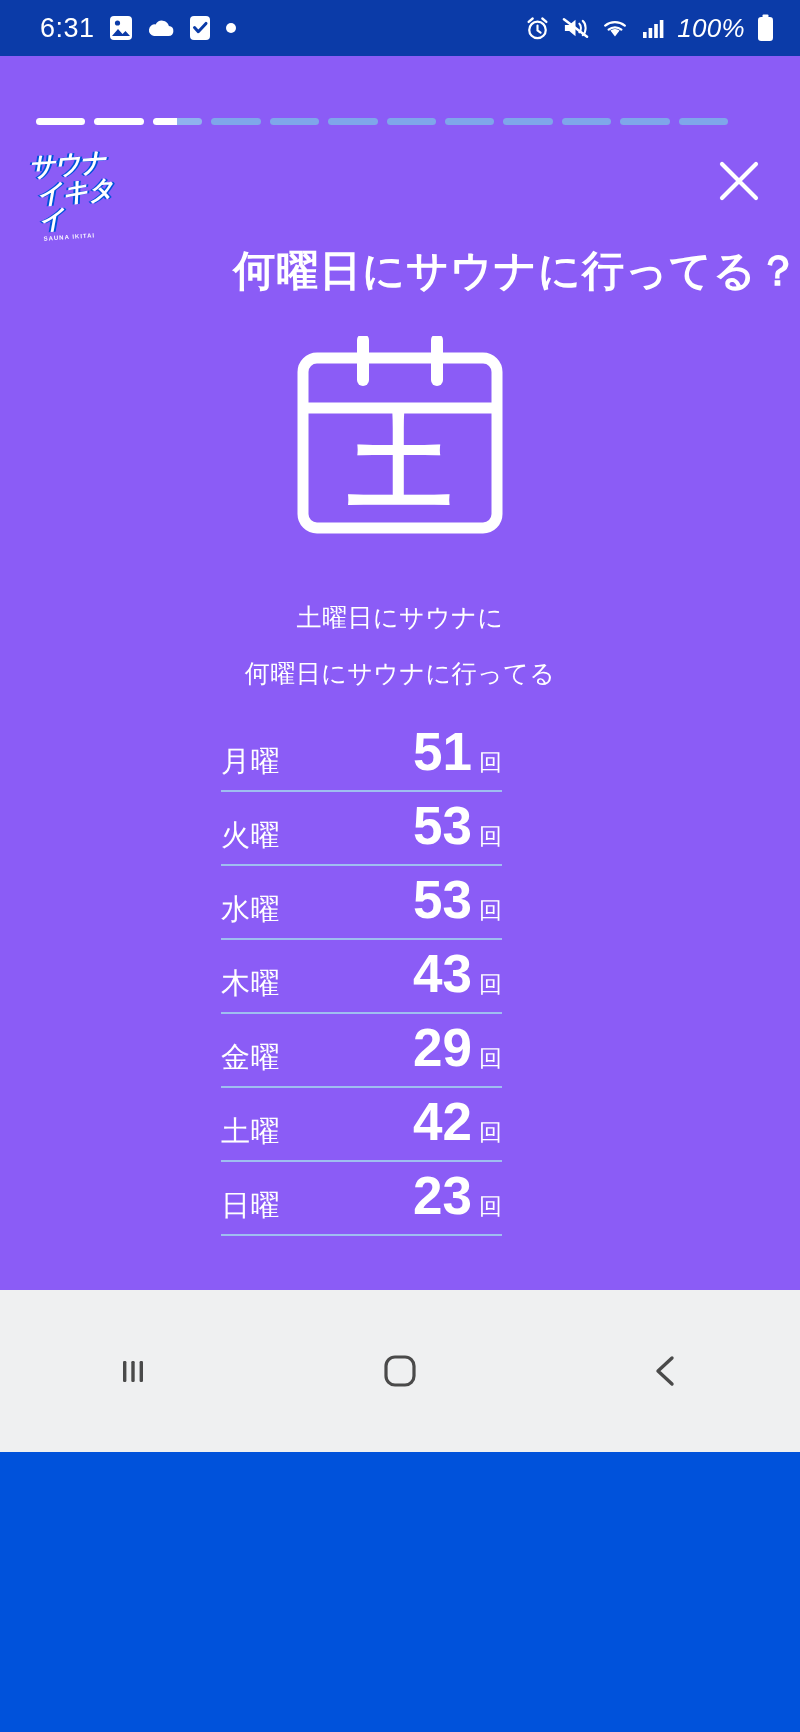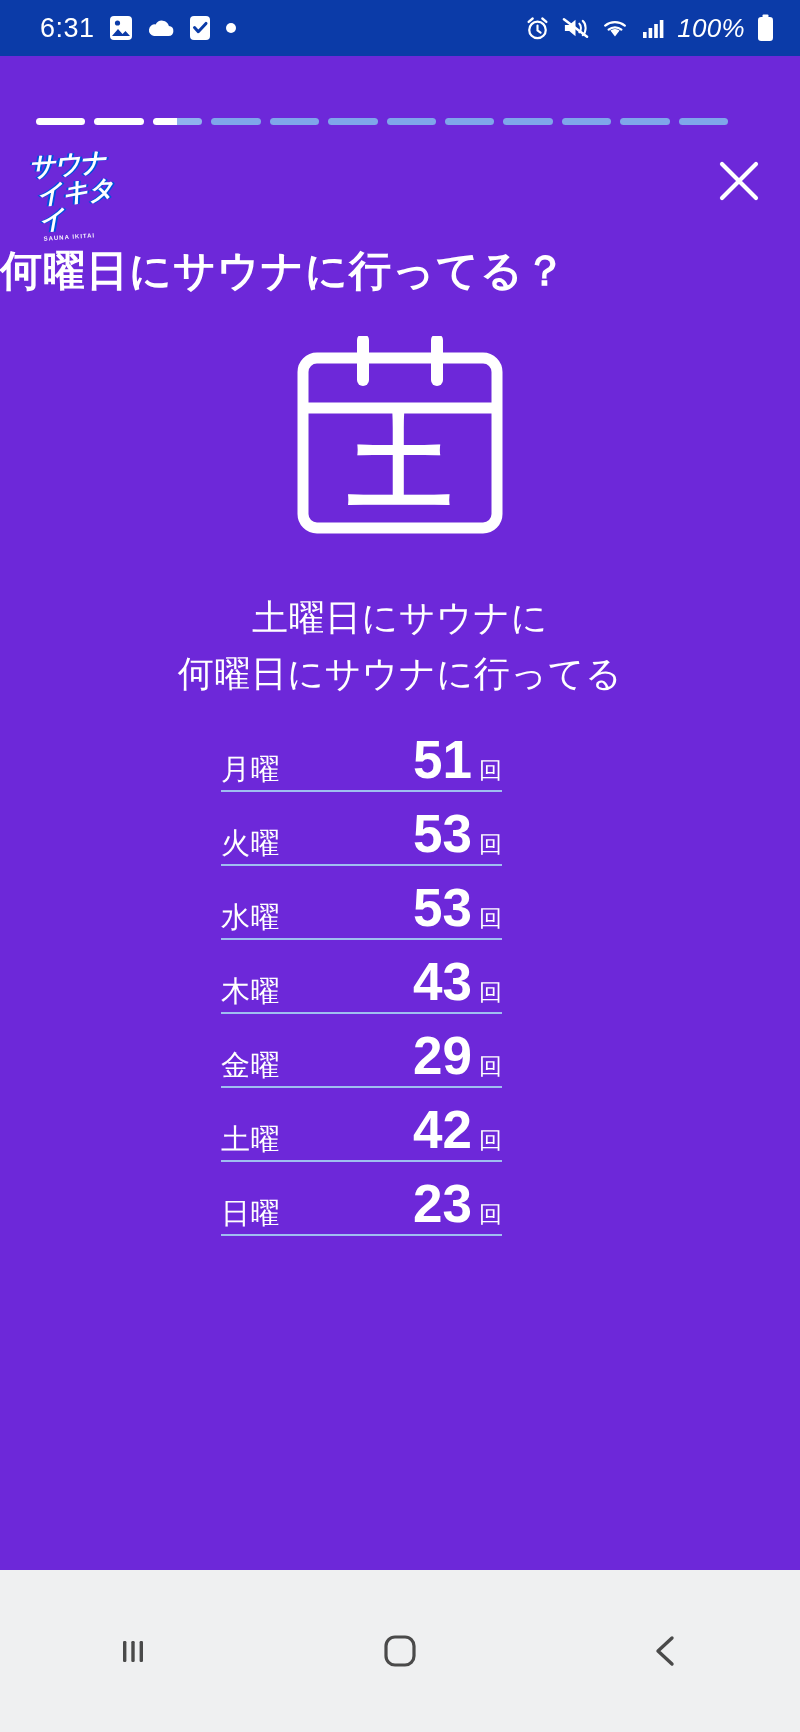--- a/index.html
+++ b/index.html
@@ -2,21 +2,21 @@
 <html><head>
 <meta charset="utf-8">
 <style>
   * { margin:0; padding:0; box-sizing:border-box; }
   html, body {
     width: 800px; height: 1732px;
     background: #0052DB;
     font-family: "Liberation Sans", "DejaVu Sans", sans-serif;
     overflow: hidden;
   }
-  #app { position: relative; width: 800px; height: 1732px; background:#6d28d9; }
+  #app { position: relative; width: 800px; height: 1452px; background:#8b5cf6; }
 
   
   .statusbar {
     position:absolute; top:0; left:0; width:800px; height:56px;
     background:#0B3BA8;
     display:flex; align-items:center;
     padding: 0 26px 0 40px;
     color:#fff;
   }
   .sb-left { display:flex; align-items:center; gap:14px; }
@@ -59,21 +59,21 @@
   .close-btn {
     position:absolute; right:30px; top:150px;
     width:62px; height:62px;
     display:flex; align-items:center; justify-content:center;
     cursor:pointer;
   }
 
   
   .title {
     position:absolute; top:243px; left:0; width:800px;
-    text-align:left; color:#fff;
+    text-align:right; color:#fff;
     font-size:42px; font-weight:700; letter-spacing:1px;
     font-family:"DejaVu Sans","Liberation Sans",sans-serif;
   }
 
   
   .cal-wrap {
     position:absolute; top:336px; left:0; width:800px;
     display:flex; justify-content:center;
   }
   .cal-char {
@@ -82,31 +82,31 @@
     color:#fff; font-size:104px; font-weight:700; line-height:1;
     padding-top:52px;
     font-family:"DejaVu Sans","Liberation Sans",sans-serif;
   }
   .cal-box { position:relative; width:210px; height:200px; }
 
   
   .subtitle {
     position:absolute; top:590px; left:0; width:800px;
     text-align:center; color:#fff;
-    font-size:36px; font-weight:400; line-height:56px; letter-spacing:.5px;
+    font-size:25px; font-weight:400; line-height:56px; letter-spacing:.5px;
     font-family:"DejaVu Sans","Liberation Sans",sans-serif;
   }
 
   
   .list {
     position:absolute; top:718px; left:221px; width:281px;
   }
   .row {
     display:flex; align-items:flex-end; justify-content:space-between;
-    height:74px; 
+    height:74px; padding-bottom:8px;
     border-bottom:2px solid #9FBEF0;
     color:#fff;
   }
   .row .day {
     font-size:29px; font-weight:400; letter-spacing:.5px;
     font-family:"DejaVu Sans","Liberation Sans",sans-serif;
   }
   .row .valwrap { display:flex; align-items:baseline; gap:7px; }
   .row .num {
     font-size:53px; font-weight:700; letter-spacing:0px;

